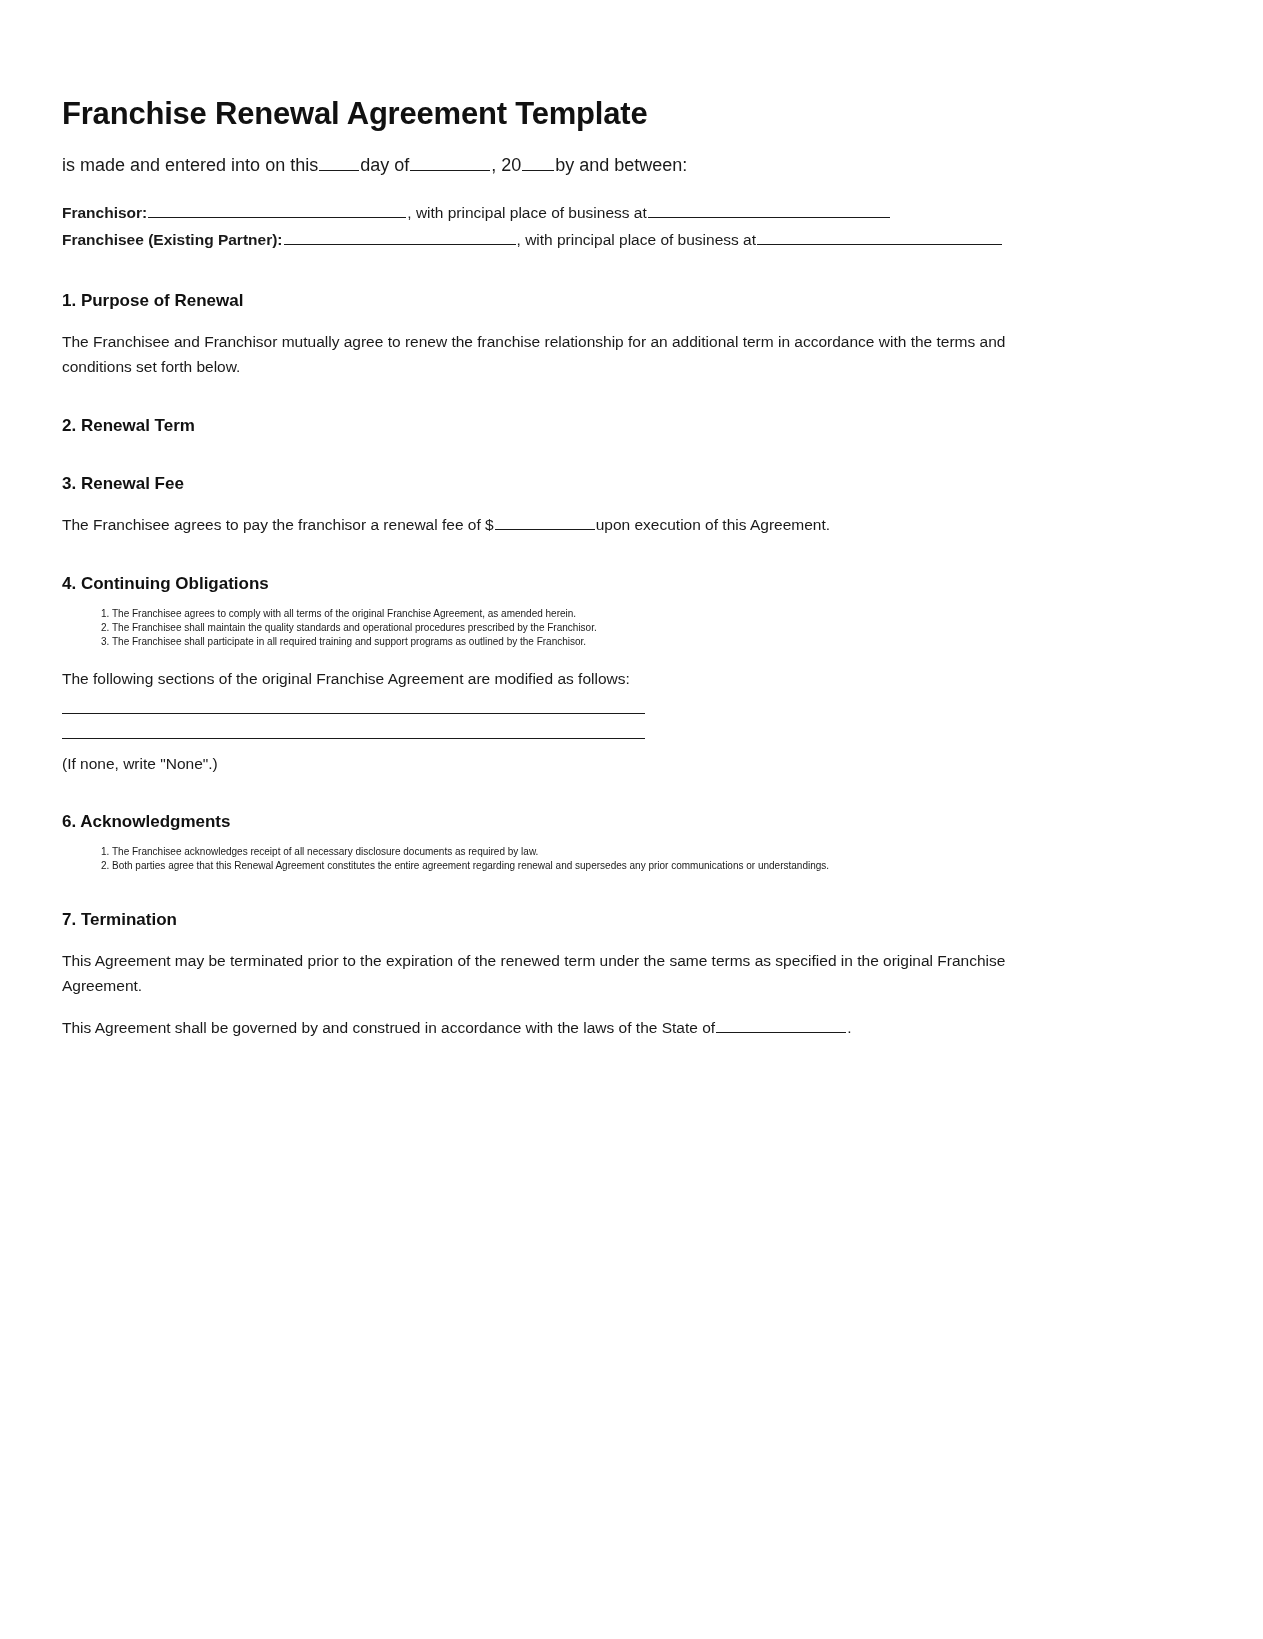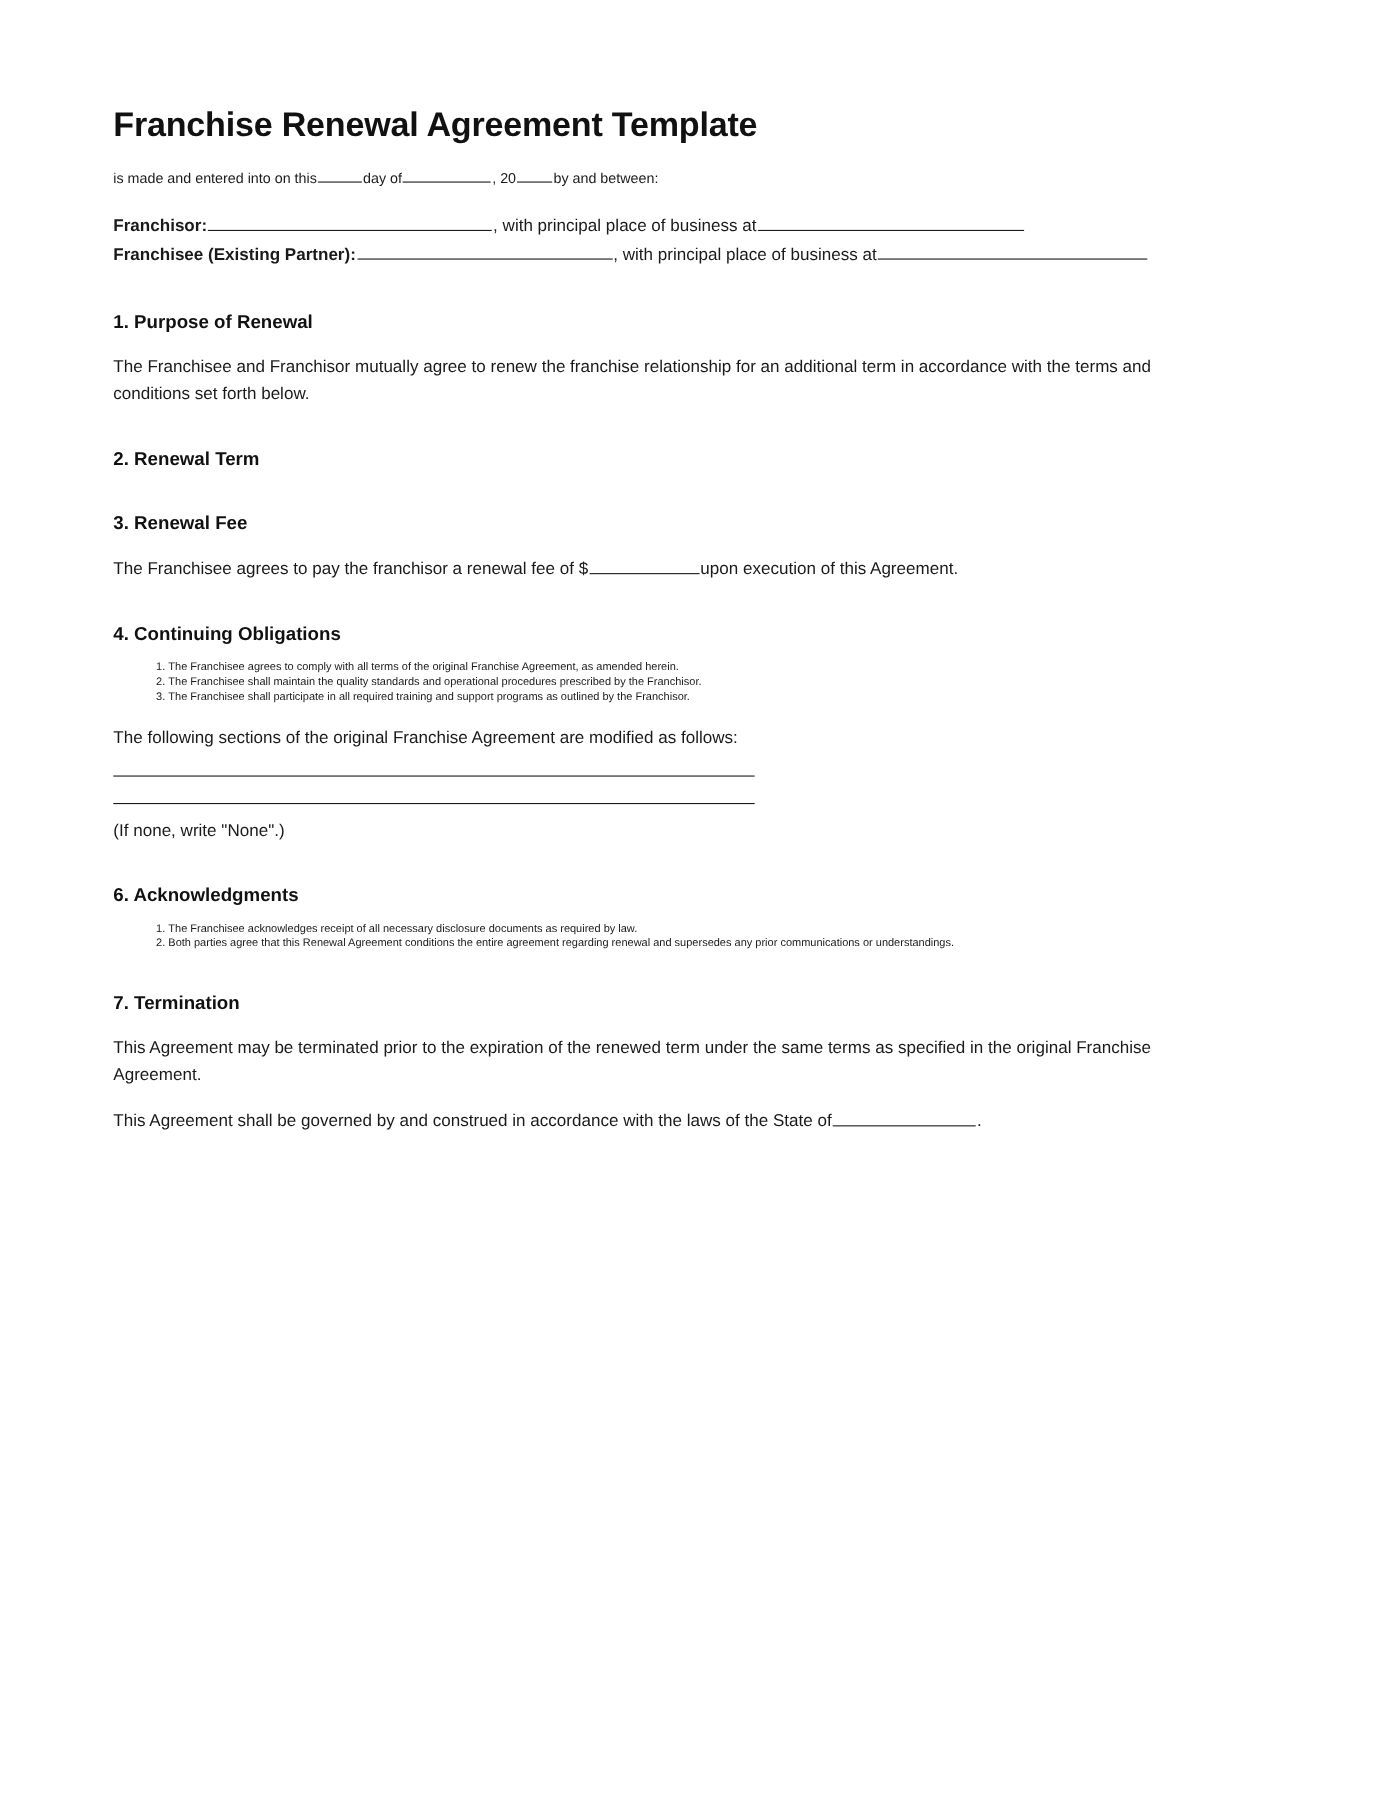--- a/index.html
+++ b/index.html
@@ -13,39 +13,39 @@
     font-family: "Liberation Sans", sans-serif;
     color: #1a1a1a;
     -webkit-font-smoothing: antialiased;
   }
   .page {
     position: relative;
     width: 1263px;
     height: 1168px;
     background: #ffffff;
     box-sizing: border-box;
-    padding: 95px 140px 0 103px;
+    padding: 95px 140px 0 62px;
   }
   .doc-title {
     font-size: 31px;
     font-weight: bold;
     letter-spacing: -0.2px;
     margin: 0 0 0 0;
     line-height: 1.2;
     color: #111111;
   }
   .doc-subtitle {
     font-size: 22px;
     font-weight: bold;
     margin: 32px 0 0 0;
     line-height: 1.25;
     color: #111111;
   }
   .intro {
-    font-size: 13px;
+    font-size: 18px;
     margin: 20px 0 0 0;
     line-height: 1.5;
   }
   .party-block {
     margin-top: 21px;
   }
   .party-line {
     font-size: 15.5px;
     line-height: 1.72;
     white-space: nowrap;
@@ -147,21 +147,21 @@
   </ol>
 
   <p class="section-body">The following sections of the original Franchise Agreement are modified as follows:</p>
   <div class="rule-line"></div>
   <div class="rule-line second"></div>
   <p class="note-line">(If none, write "None".)</p>
 
   <h2 class="section-heading">6. Acknowledgments</h2>
   <ol class="section-list">
     <li>The Franchisee acknowledges receipt of all necessary disclosure documents as required by law.</li>
-    <li>Both parties agree that this Renewal Agreement conditions the entire agreement regarding renewal and supersedes any prior communications or understandings.</li>
+    <li>Both parties agree that this Renewal Agreement constitutes the entire agreement regarding renewal and supersedes any prior communications or understandings.</li>
   </ol>
 
   <h2 class="section-heading">7. Termination</h2>
   <p class="section-body">This Agreement may be terminated prior to the expiration of the renewed term under the same terms as specified in the original Franchise Agreement.</p>
 
   <p class="section-body">
     <span>This Agreement shall be governed by and construed in accordance with the laws of the State of</span><span class="blank b-state"></span><span>.</span>
   </p>
 
 </div>

